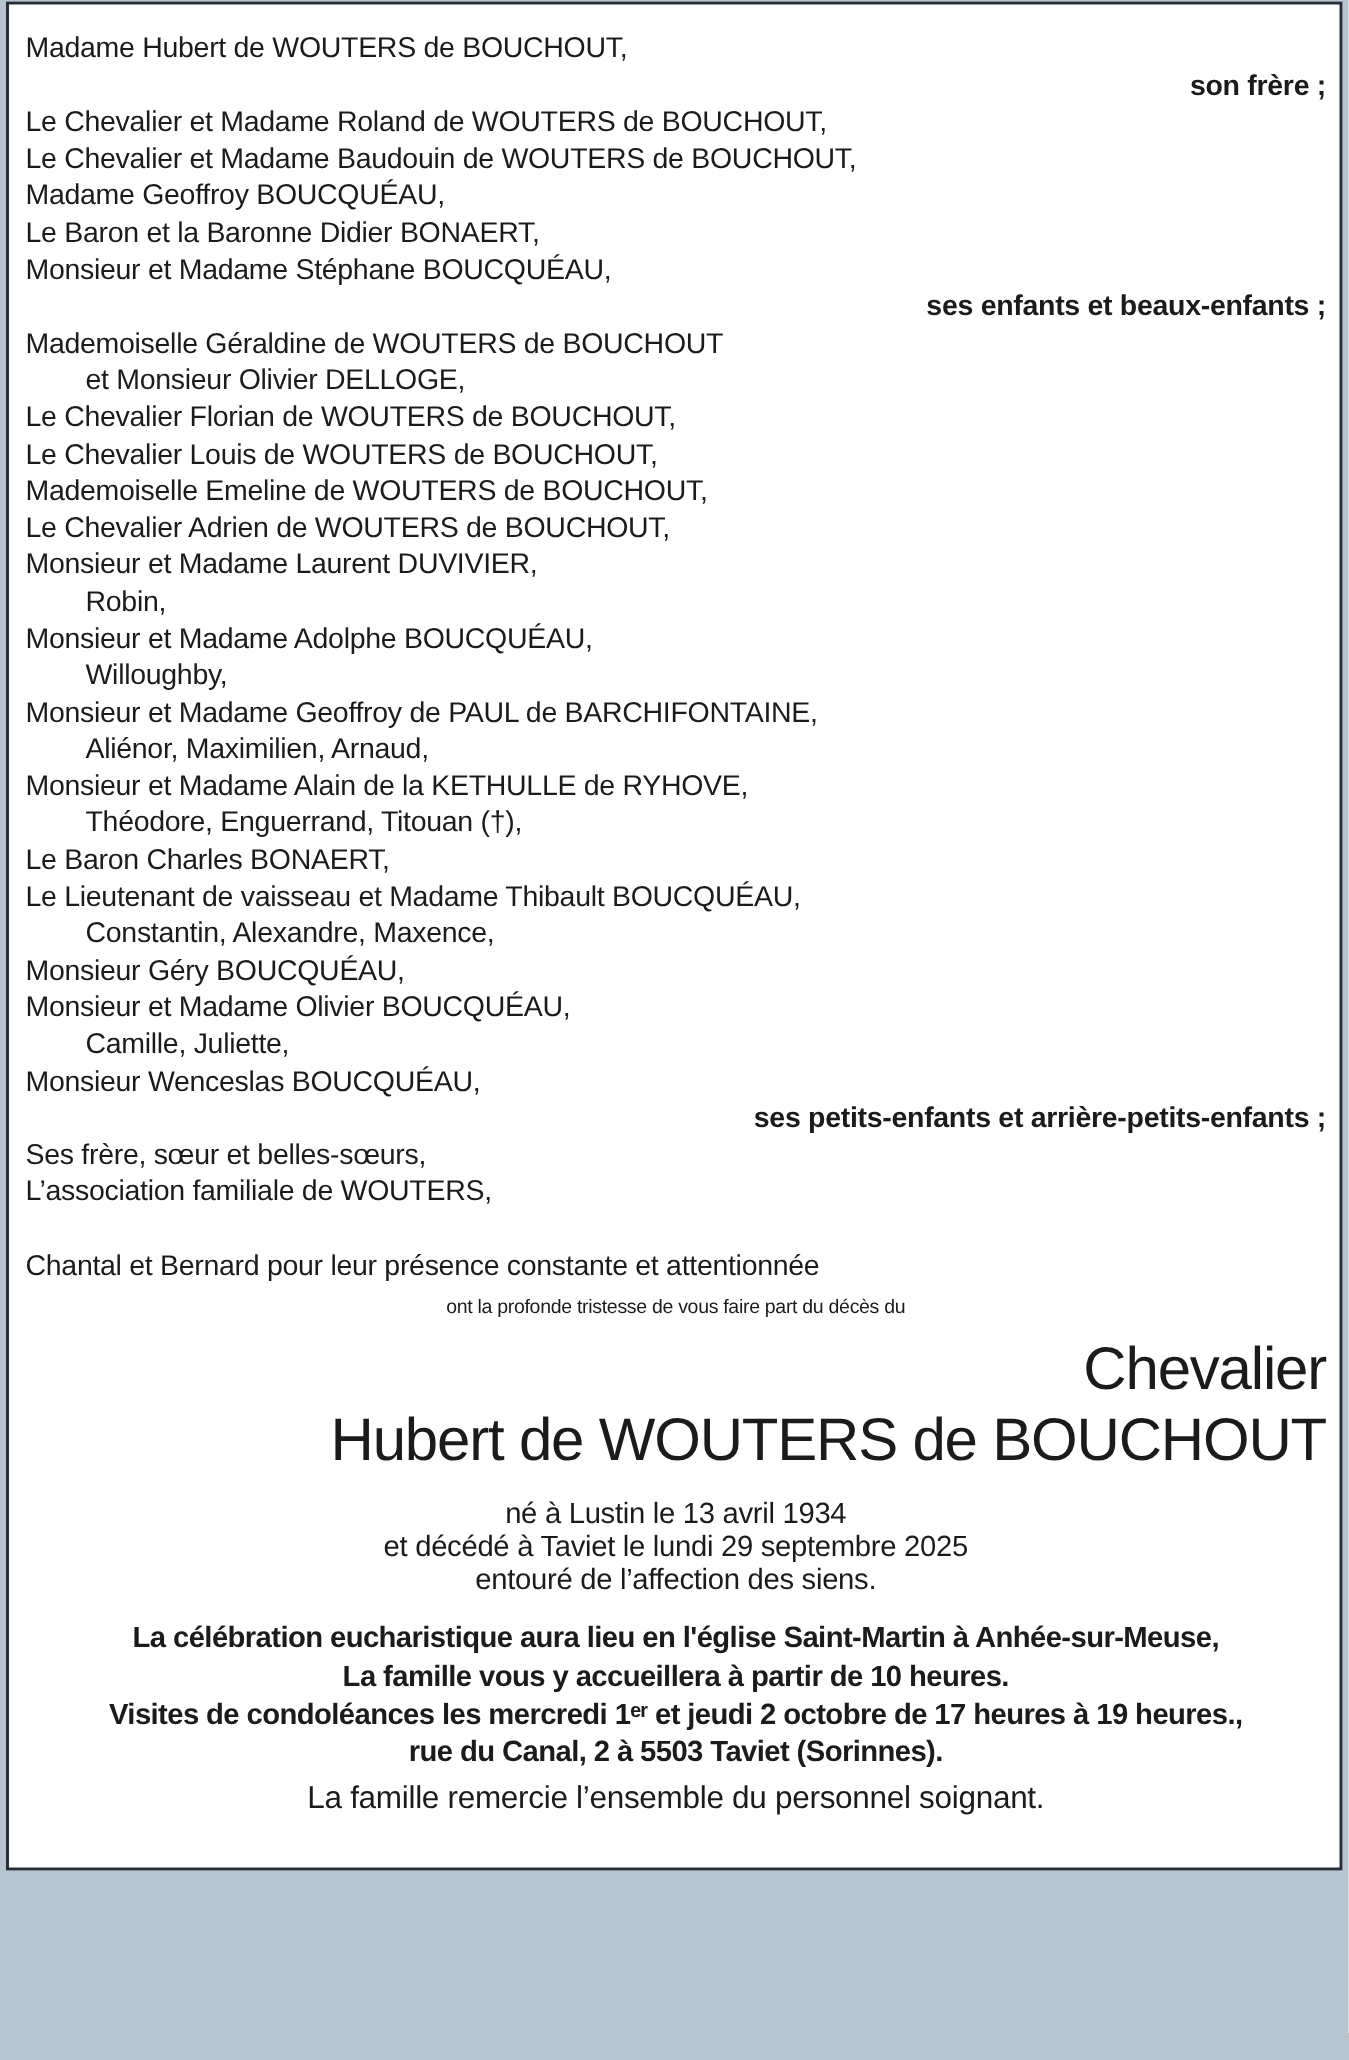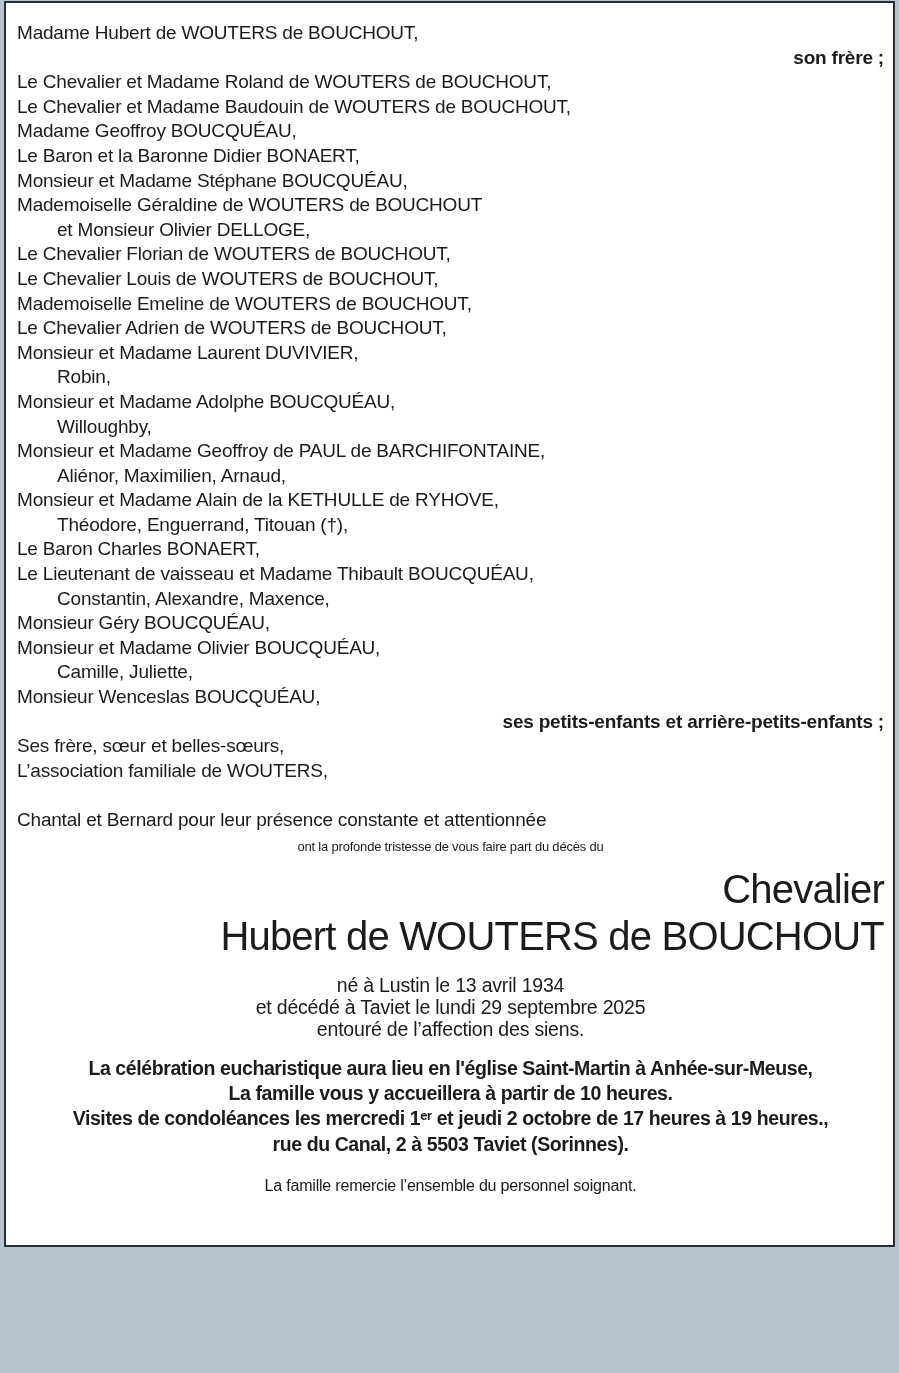--- a/index.html
+++ b/index.html
@@ -63,22 +63,22 @@
   }
   .ceremony{
     margin-top:16px;
     font-size:19.5px;
     font-weight:700;
     line-height:25.4px;
     letter-spacing:-0.4px;
   }
   .ceremony div{white-space:nowrap;}
   .thanks{
-    margin:16px;
-    font-size:16px;
+    margin:4px;
+    font-size:21px;
     line-height:25px;
     letter-spacing:-0.2px;
   }
   .ref{
     position:absolute;
     right:10px;top:1289px;
     font-size:16px;
     letter-spacing:0.3px;
   }
   
@@ -130,20 +130,21 @@
 <div class="page">
 
   <div id="mourners-list" class="mourners">
       <div class="m-line name">Madame Hubert de WOUTERS de BOUCHOUT,</div>
       <div class="m-line label">son frère ;</div>
       <div class="m-line name">Le Chevalier et Madame Roland de WOUTERS de BOUCHOUT,</div>
       <div class="m-line name">Le Chevalier et Madame Baudouin de WOUTERS de BOUCHOUT,</div>
       <div class="m-line name">Madame Geoffroy BOUCQUÉAU,</div>
       <div class="m-line name">Le Baron et la Baronne Didier BONAERT,</div>
       <div class="m-line name">Monsieur et Madame Stéphane BOUCQUÉAU,</div>
+      <div class="m-line label">ses enfants et beaux-enfants ;</div>
       <div class="m-line name">Mademoiselle Géraldine de WOUTERS de BOUCHOUT</div>
       <div class="m-line indent">et Monsieur Olivier DELLOGE,</div>
       <div class="m-line name">Le Chevalier Florian de WOUTERS de BOUCHOUT,</div>
       <div class="m-line name">Le Chevalier Louis de WOUTERS de BOUCHOUT,</div>
       <div class="m-line name">Mademoiselle Emeline de WOUTERS de BOUCHOUT,</div>
       <div class="m-line name">Le Chevalier Adrien de WOUTERS de BOUCHOUT,</div>
       <div class="m-line name">Monsieur et Madame Laurent DUVIVIER,</div>
       <div class="m-line indent">Robin,</div>
       <div class="m-line name">Monsieur et Madame Adolphe BOUCQUÉAU,</div>
       <div class="m-line indent">Willoughby,</div>

